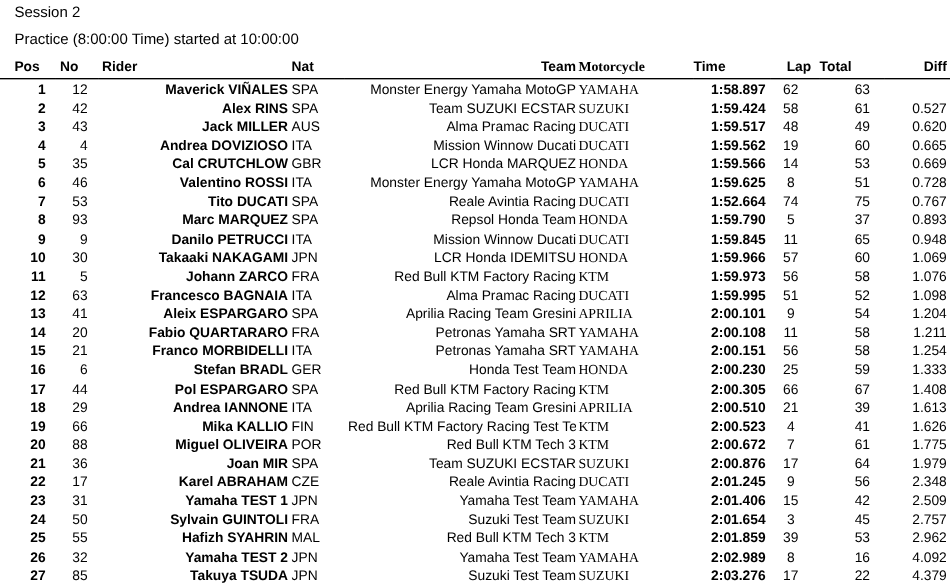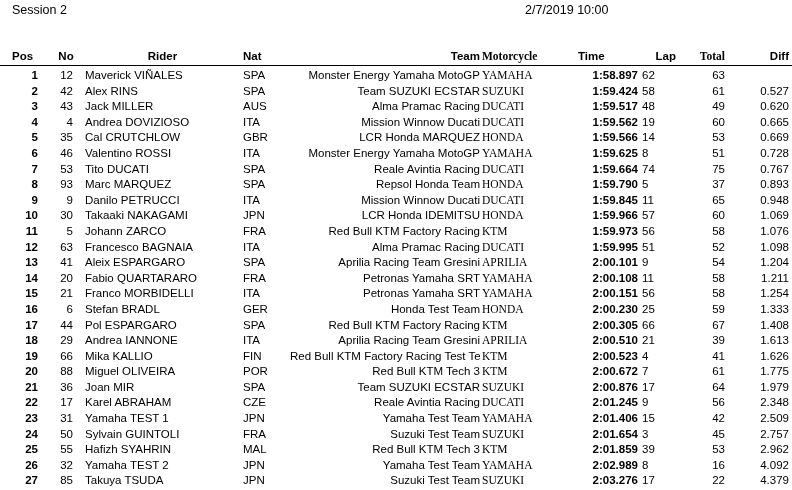--- a/index.html
+++ b/index.html
@@ -73,50 +73,50 @@
     line-height: 15.6px;
     white-space: nowrap;
     overflow: hidden;
     vertical-align: middle;
   }
   .results tbody tr:first-child td { padding-top: 2px; }
 
   
   .col-pos      { width: 34px;  text-align: right; padding-right: 8px !important; font-weight: bold; }
   .col-no       { width: 32px;  text-align: right; padding-right: 9px !important; }
-  .col-rider    { width: 155px; text-align: left;  font-weight: normal; padding-left: 3px !important; }
+  .col-rider    { width: 155px; text-align: right;  font-weight: bold; padding-left: 3px !important; }
   .col-nat      { width: 44px;  text-align: left;  padding-left: 3px !important; }
   .col-team     { width: 190px; text-align: right;  padding-left: 3px !important; }
   .col-moto     { width: 96px;  text-align: left;  padding-left: 2px !important; font-family: Liberation Serif, serif; }
   .col-time     { width: 60px;  text-align: right; font-weight: bold; padding-right: 4px !important; }
-  .col-lap      { width: 34px;  text-align: left; padding-right: 7px !important; }
+  .col-lap      { width: 34px;  text-align: center; padding-right: 7px !important; }
   .col-total    { width: 42px;  text-align: right; padding-right: 12px !important; }
   .col-diff     { width: 52px;  text-align: right; padding-right: 14px !important; }
 
   th.col-pos    { text-align: left; padding-left: 12px !important; padding-right: 0 !important; }
-  th.col-no     { text-align: center; padding-left: 4px !important;  padding-right: 0 !important; }
-  th.col-rider  { text-align: center; }
+  th.col-no     { text-align: left; padding-left: 4px !important;  padding-right: 0 !important; }
+  th.col-rider  { text-align: left; }
   th.col-nat    { text-align: left; }
   th.col-team   { text-align: right; }
   th.col-moto   { text-align: left; }
   th.col-time   { text-align: left; }
   th.col-lap    { text-align: right; }
-  th.col-total  { text-align: right; font-family: Liberation Serif, serif; }
+  th.col-total  { text-align: left; }
   th.col-diff   { text-align: right; }
 </style>
 </head>
 <body>
 
 <div class="page">
 
   <div class="meta-row">
     <div class="session-title">Session 2</div>
-    <div class="session-datetime">2/7/2019 10:00</div>
   </div>
 
+  <div class="session-subtitle">Practice (8:00:00 Time) started at 10:00:00</div>
 
   <table class="results">
     <thead>
       <tr>
         <th class="col-pos">Pos</th>
         <th class="col-no">No</th>
         <th class="col-rider">Rider</th>
         <th class="col-nat">Nat</th>
         <th class="col-team">Team</th>
         <th class="col-moto">Motorcycle</th>
@@ -200,21 +200,21 @@
           <td class="col-total">51</td>
           <td class="col-diff">0.728</td>
         </tr>
         <tr>
           <td class="col-pos">7</td>
           <td class="col-no">53</td>
           <td class="col-rider">Tito DUCATI</td>
           <td class="col-nat">SPA</td>
           <td class="col-team">Reale Avintia Racing</td>
           <td class="col-moto">DUCATI</td>
-          <td class="col-time">1:59.664</td>
+          <td class="col-time">1:52.664</td>
           <td class="col-lap">74</td>
           <td class="col-total">75</td>
           <td class="col-diff">0.767</td>
         </tr>
         <tr>
           <td class="col-pos">8</td>
           <td class="col-no">93</td>
           <td class="col-rider">Marc MARQUEZ</td>
           <td class="col-nat">SPA</td>
           <td class="col-team">Repsol Honda Team</td>

